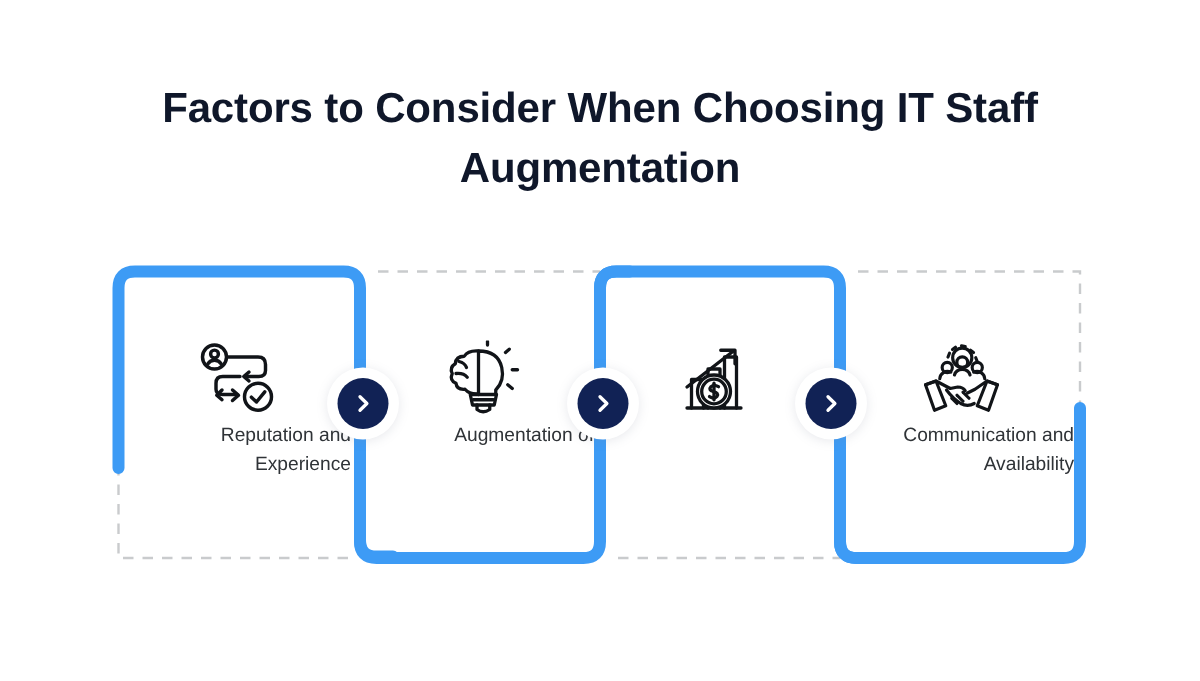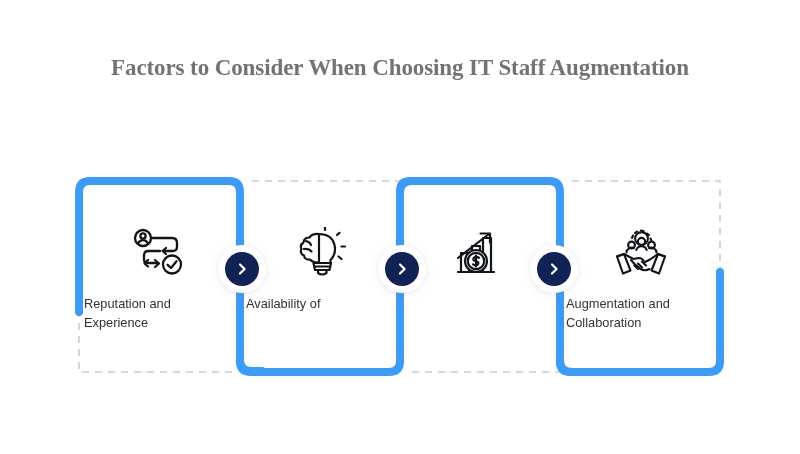--- a/index.html
+++ b/index.html
@@ -17,26 +17,25 @@
 
   
   .title-wrap {
     position: absolute;
     left: 100px;
     top: 52px;
     width: 600px;
     text-align: center;
   }
   .title {
-    font-size: 23px;
+    font-size: 28px;
     font-weight: bold;
-    color: #737373;
+    color: #0f172a;
     line-height: 1.42;
     letter-spacing: -0.1px;
-    font-family: Liberation Serif, serif;
   }
 
   
   .stage {
     position: absolute;
     left: 0;
     top: 0;
     width: 800px;
     height: 454px;
   }
@@ -71,23 +70,22 @@
   .icon-box {
     width: 60px;
     height: 56px;
     display: flex;
     align-items: center;
     justify-content: center;
   }
   .icon-box svg { display: block; }
 
   .card-label {
-    margin-top: 14px;
     width: 150px;
-    text-align: left;
+    text-align: right;
     font-size: 12.8px;
     line-height: 1.45;
     color: #2f3337;
   }
 
   
   .border-layer {
     position: absolute;
     left: 0;
     top: 0;
@@ -184,21 +182,21 @@
             <path d="M 24 43 L 24 46 Q 28 49 32.5 46 L 32.5 43"></path>
 
             <path d="M 31 3 L 31 0.6"></path>
             <path d="M 43 8 L 45.5 5.8"></path>
             <path d="M 47.5 19.5 L 51 19.5"></path>
             <path d="M 44.5 29.5 L 47.5 32"></path>
           </g>
         </svg>
       </div>
       <div class="card-label">
-        <div>Availability of</div>
+        <div>Augmentation of</div>
       </div>
     </div>
   </div>
 
   <div class="card card-3">
     <div class="card-inner">
       <div class="icon-box">
         <svg width="52" height="50" viewBox="0 0 52 50">
           <g fill="none" stroke="#111418" stroke-width="2.2" stroke-linecap="round" stroke-linejoin="round">
 
@@ -241,22 +239,22 @@
             <path d="M 12 26 L 18.5 42.5 L 11 45.5 L 5 28.5 Z"></path>
             <path d="M 46 26 L 39.5 42.5 L 47 45.5 L 53 28.5 Z"></path>
             <path d="M 19 32 Q 23.5 38 28.5 41 Q 33 43.5 37.5 41"></path>
             <path d="M 22.5 37.5 L 26 41"></path>
             <path d="M 26 35.5 L 30 39.5"></path>
             <path d="M 30 33.5 L 34 37.5"></path>
           </g>
         </svg>
       </div>
       <div class="card-label">
-        <div>Augmentation and</div>
-        <div>Collaboration</div>
+        <div>Communication and</div>
+        <div>Availability</div>
       </div>
     </div>
   </div>
 
   <div class="chevron chevron-1">
     <span>
       <svg width="14" height="14" viewBox="0 0 14 14">
         <path d="M 5 2.5 L 9.6 7 L 5 11.5" fill="none" stroke="#ffffff" stroke-width="2.2" stroke-linecap="round" stroke-linejoin="round"></path>
       </svg>
     </span>

